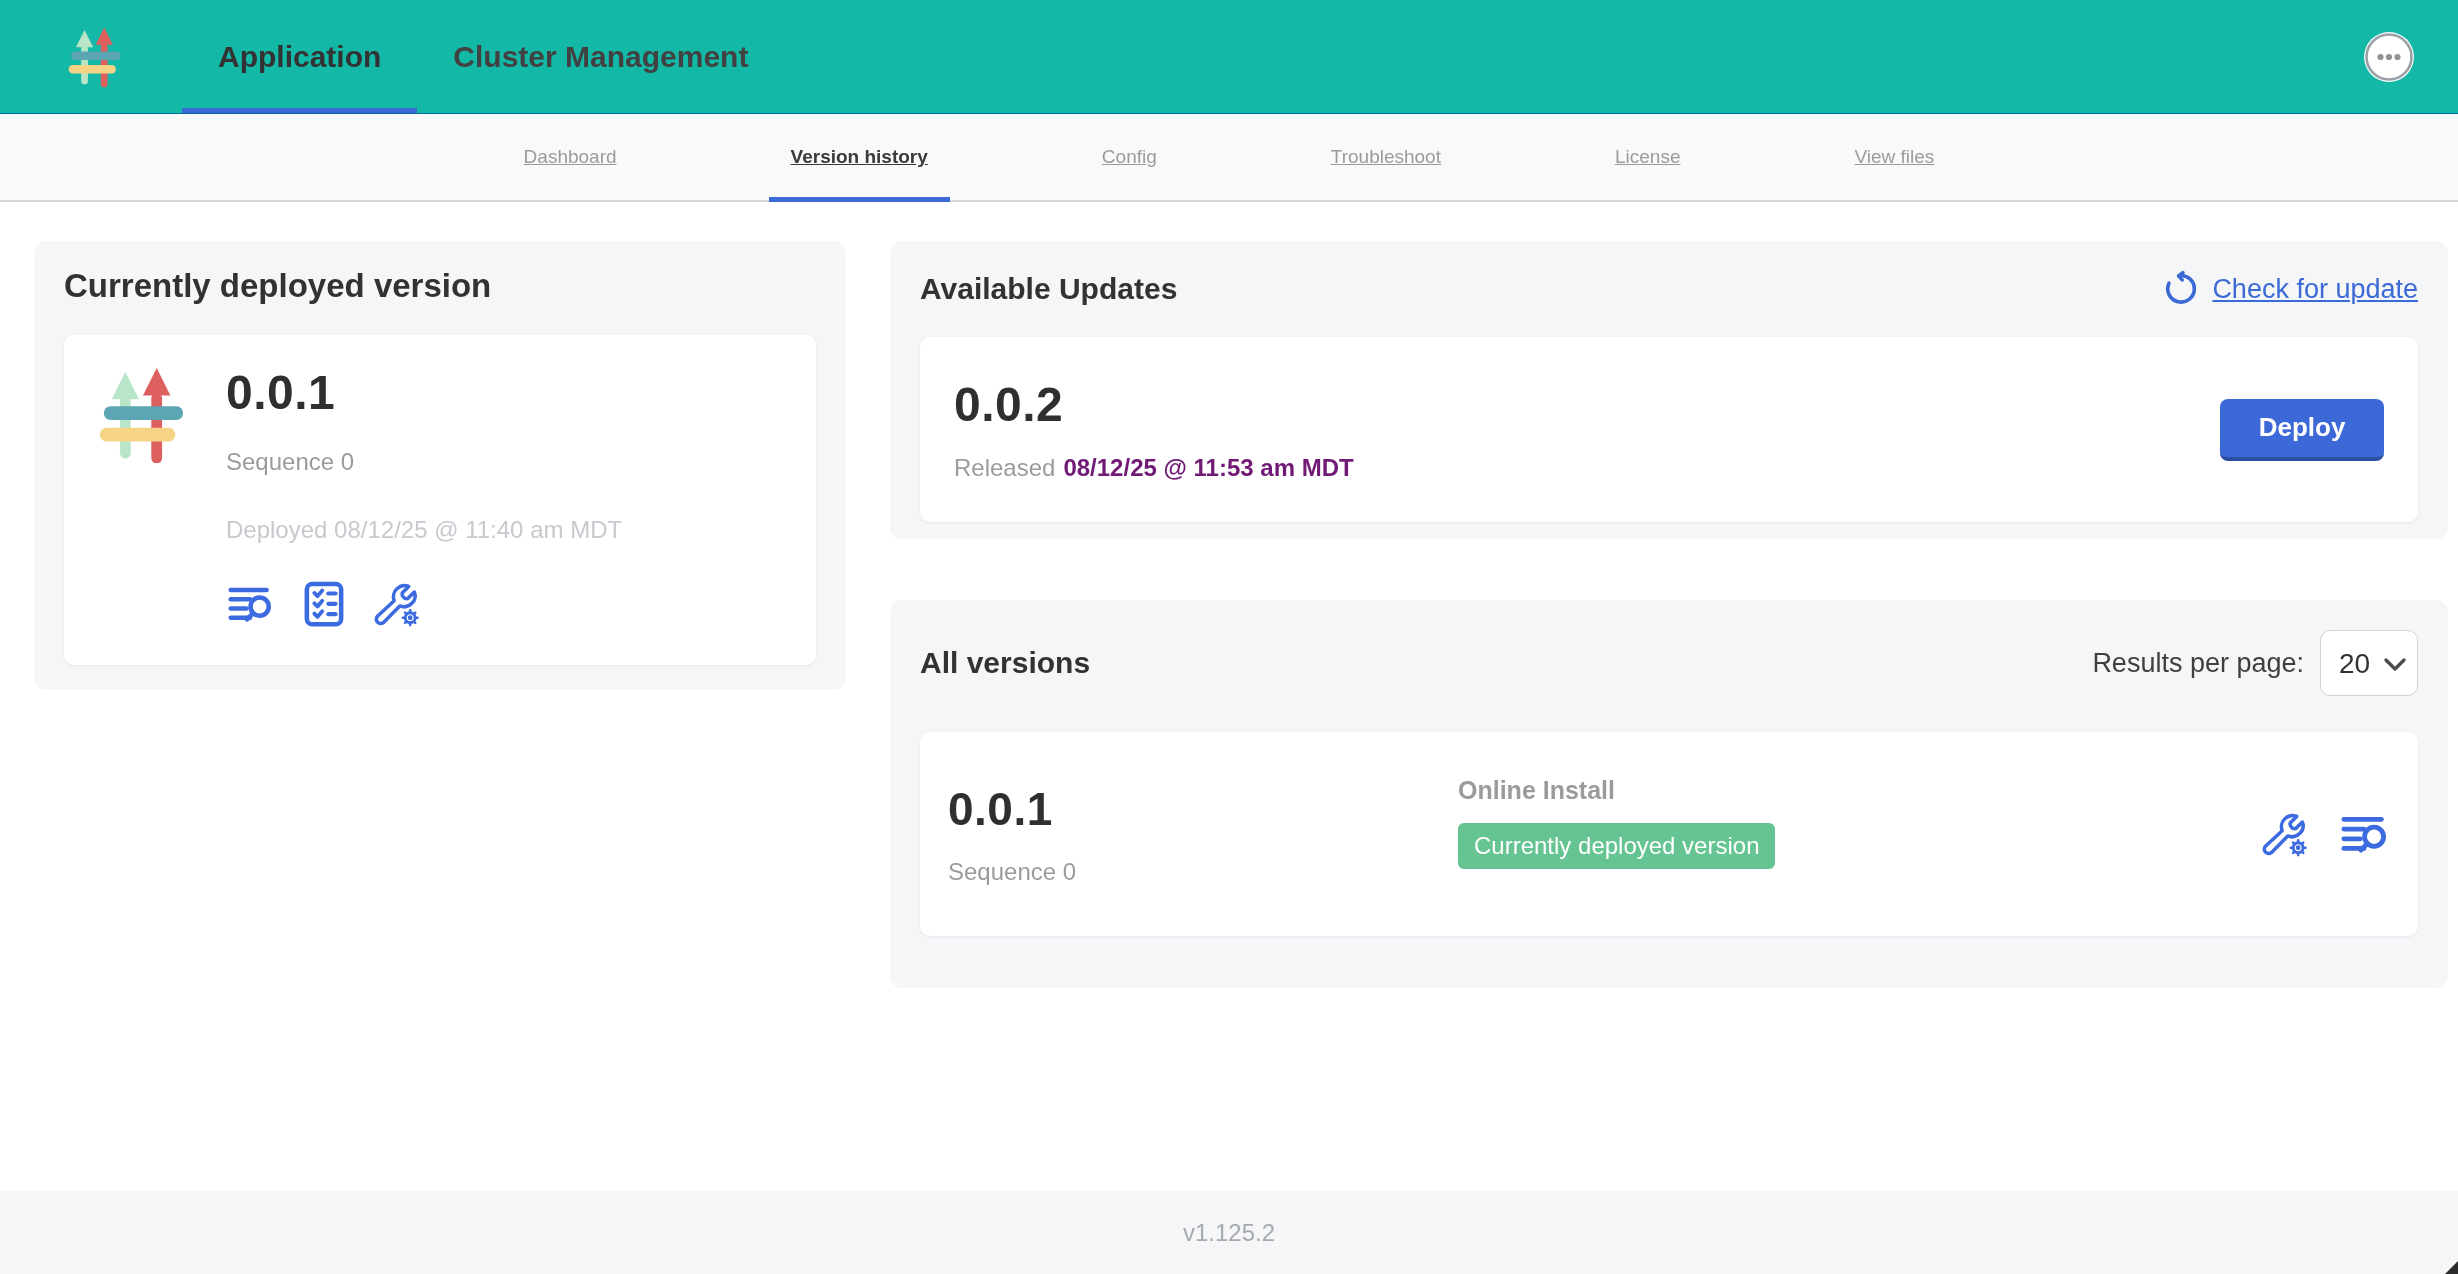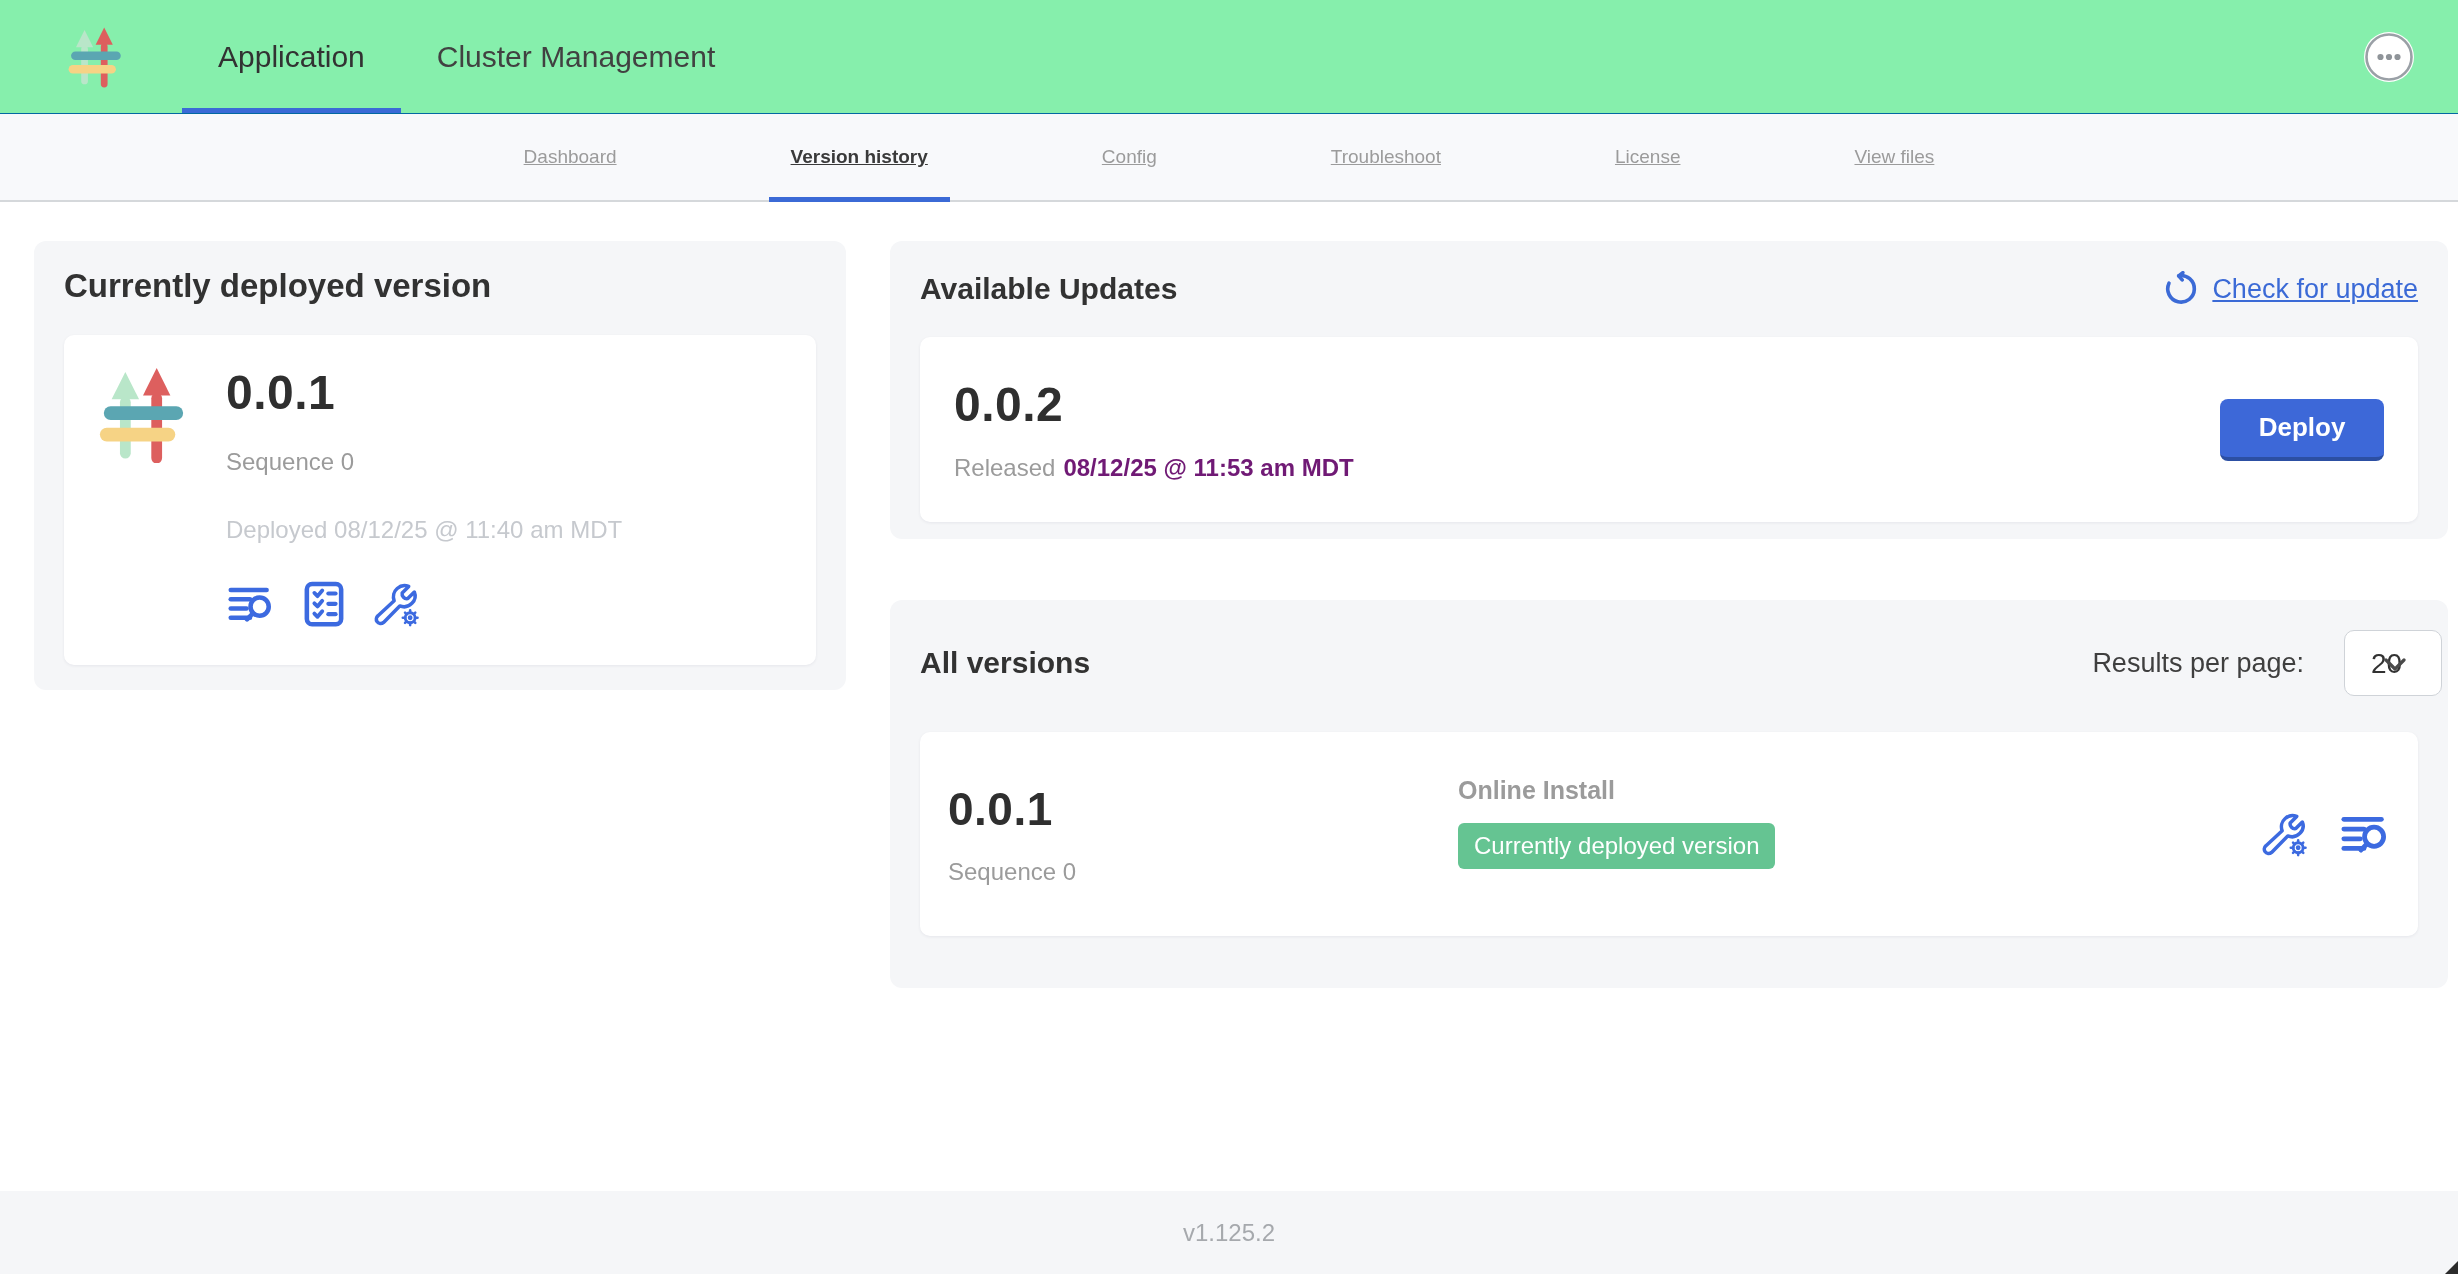--- a/index.html
+++ b/index.html
@@ -3,21 +3,21 @@
 <meta charset="utf-8">
 <style>
   html,body{margin:0;padding:0;}
   body{
     width:2458px;height:1274px;overflow:hidden;background:#ffffff;
     font-family:"Liberation Sans","DejaVu Sans",sans-serif;color:#323232;position:relative;
   }
   .stage{position:absolute;inset:0;width:2458px;height:1274px;}
 
   
-  .header{position:absolute;left:0;top:0;width:100%;height:113px;background:#86efac;border-bottom:4px solid #0369a1;display:flex;align-items:center;}
+  .header{position:absolute;left:0;top:0;width:100%;height:113px;background:#14b8a6;border-bottom:4px solid #0369a1;display:flex;align-items:center;font-weight:bold;}
   .header .logo-box{margin-left:68px;width:54px;height:78px;flex:0 0 auto;}
   .mainnav{display:flex;height:100%;margin-left:60px;}
   .mainnav-item{position:relative;display:flex;align-items:center;height:100%;padding:0 36px;font-size:30px;color:#414141;cursor:pointer;}
   .mainnav-item.active{color:#323232;}
   .mainnav-item.active::after{content:"";position:absolute;left:0;right:0;bottom:0;height:5px;background:#3b6ad6;}
   .menu-btn{position:absolute;right:44px;top:32px;width:50px;height:50px;border-radius:50%;background:#fff;display:flex;align-items:center;justify-content:center;cursor:pointer;}
 
   
   .subnav{position:absolute;left:0;top:114px;width:100%;height:86px;background:#f8f9fb;border-bottom:2px solid #d5d8db;}
   .subnav-tabs{display:flex;justify-content:center;gap:130px;height:100%;}
@@ -51,21 +51,21 @@
   .released{font-size:24px;color:#9b9b9b;margin-top:22px;}
   .released b{color:#701a75;margin-left:8px;}
   .check-link{display:flex;align-items:center;gap:12px;color:#3b6ad6;font-size:27px;font-weight:400;cursor:pointer;text-decoration:none;}
   .check-link .txt{text-decoration:underline;}
   .btn-primary{margin-left:auto;background:#3d68d8;border:none;border-bottom:4px solid #2c4fa3;border-radius:8px;color:#fff;font-weight:700;font-size:26px;width:164px;height:62px;cursor:pointer;font-family:inherit;}
 
   
   .rpp{display:flex;align-items:center;gap:16px;}
   .rpp-label{font-size:27px;color:#3f3f3f;}
   .select-wrap{position:relative;width:98px;height:66px;}
-  .select-wrap select{appearance:none;-webkit-appearance:none;width:100%;height:100%;border:1px solid #cfd3d8;border-radius:10px;background:#fff;font-size:28px;color:#323232;padding:0 34px 0 26px;font-family:inherit;cursor:pointer;margin-left:24px;}
+  .select-wrap select{appearance:none;-webkit-appearance:none;width:100%;height:100%;border:1px solid #cfd3d8;border-radius:10px;background:#fff;font-size:28px;color:#323232;padding:0 34px 0 18px;font-family:inherit;cursor:pointer;}
   .select-wrap .chev{position:absolute;right:12px;top:28px;pointer-events:none;}
   .version-row{margin-top:36px;height:204px;padding:0 30px 0 28px;display:flex;align-items:center;position:relative;}
   .row-left{display:flex;flex-direction:column;}
   .row-left .ver-big{font-size:46px;}
   .row-left .seq{margin-top:22px;}
   .row-mid{position:absolute;left:538px;top:44px;display:flex;flex-direction:column;align-items:flex-start;}
   .install-type{font-size:25px;font-weight:600;color:#9b9b9b;}
   .badge{margin-top:18px;background:#65c492;color:#fff;font-size:24px;padding:9px 16px;border-radius:6px;}
   .row-right{margin-left:auto;display:flex;align-items:center;gap:30px;}
   .btn-outline{background:#fff;border:2px solid #3b6ad6;border-radius:10px;color:#3b6ad6;font-weight:700;font-size:28px;width:172px;height:76px;cursor:pointer;font-family:inherit;margin-left:6px;}

